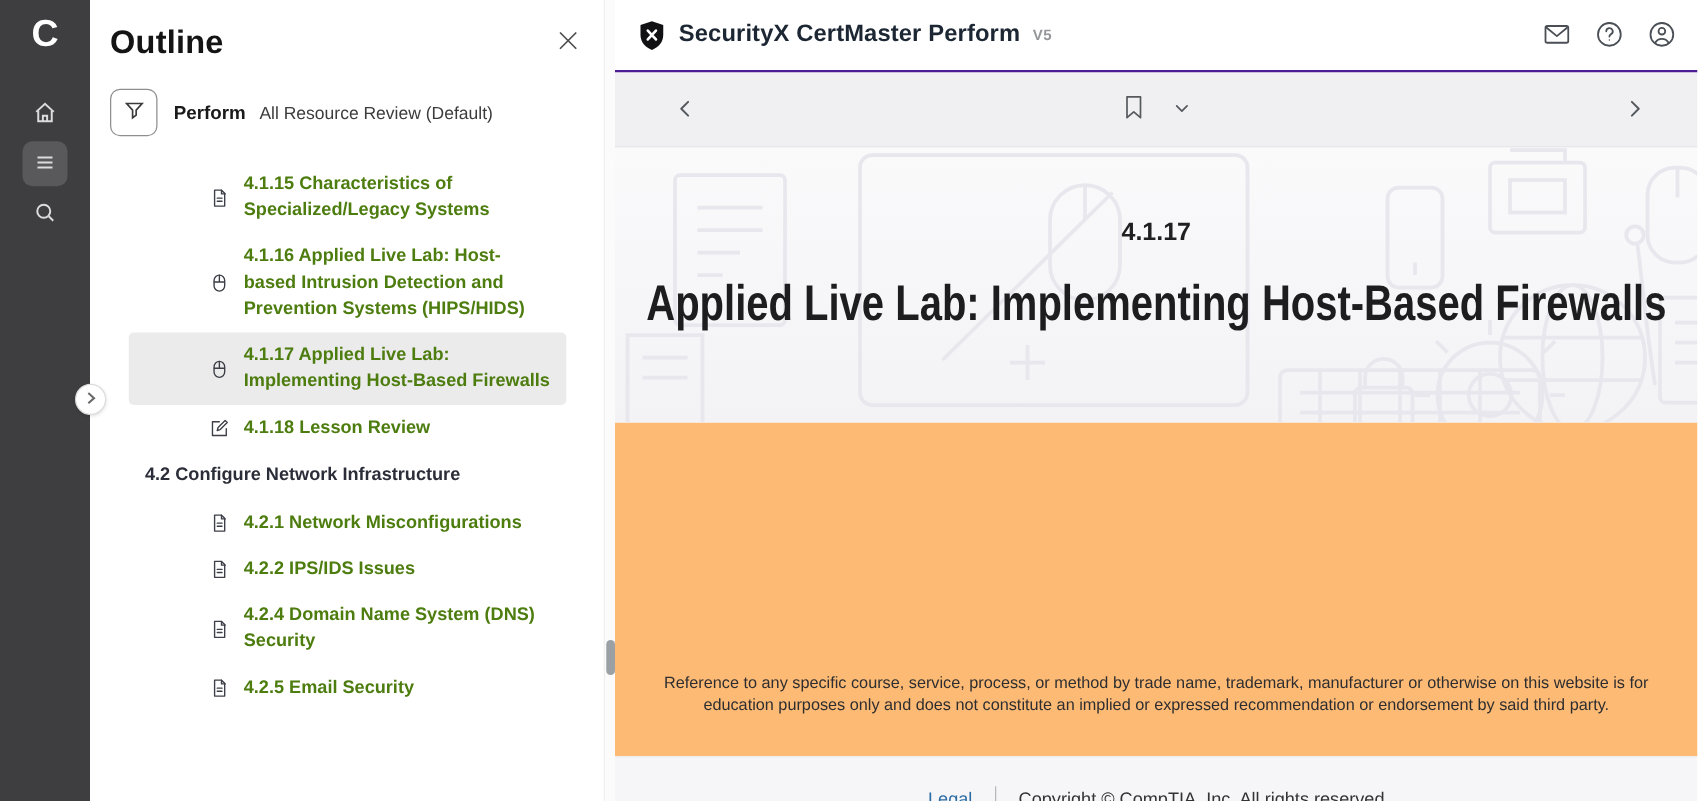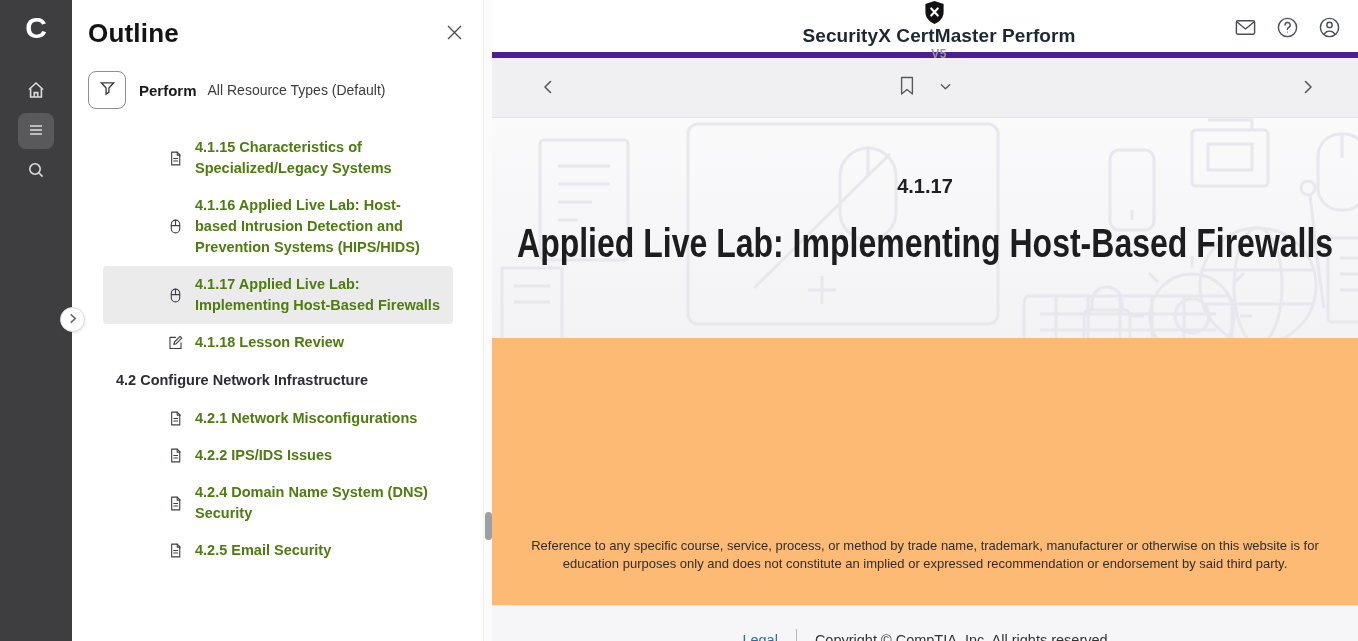--- a/index.html
+++ b/index.html
@@ -44,22 +44,22 @@
     stroke-linecap:round; stroke-linejoin:round; }
   .o-label { font-size:14.5px; font-weight:700; color:#4d7c0f; line-height:21px; }
   .o-section { padding:9px 12px 9px 13px; font-size:14.5px; font-weight:700; color:#2b2e38; line-height:21px; cursor:pointer; }
 
   
   .panel-scrollbar { position:absolute; left:483px; top:0; width:9px; height:641px; background:#fbfbfc; border-left:1px solid #f0f0f0; }
   .panel-scrollbar-thumb { position:absolute; left:1px; top:512px; width:7px; height:28px; background:#9aa0a4; border-radius:4px; }
 
   
   .main { position:absolute; left:492px; top:0; width:866px; height:641px; background:#fff; }
-  .main-header { position:relative; height:58px; background:#fff; border-bottom:6px solid #4c1d95;
-    display:flex; align-items:center; padding-left:18px;flex-direction:column; }
+  .main-header { position:relative; height:58px; background:#fff; border-bottom:2px solid #4c1d95;
+    display:flex; align-items:center; padding-left:18px; }
   .shield { width:23px; height:25px; display:inline-flex; }
   .app-title { margin-left:10px; font-size:19px; font-weight:700; color:#1c2733; letter-spacing:.1px; }
   .version { margin-left:10px; font-size:12px; font-weight:700; color:#95979b; text-transform:uppercase; letter-spacing:.5px; }
   .header-actions { position:absolute; right:16px; top:0; height:58px; display:flex; align-items:center; gap:16px; }
   .hdr-btn { border:none; background:transparent; cursor:pointer; width:26px; height:26px;
     display:flex; align-items:center; justify-content:center; }
   .hdr-btn svg { width:23px; height:23px; stroke:#4a4f55; stroke-width:1.5; fill:none; stroke-linecap:round; stroke-linejoin:round; }
 
   .navbar { position:relative; height:60px; background:#f0f0f2; border-bottom:1px solid #e4e4e7;
     display:flex; align-items:center; justify-content:center; }
@@ -134,21 +134,21 @@
             </svg></span>
       </button>
     </div>
     <div class="filter-row">
       <button class="filter-btn">
         <span><svg viewBox="0 0 20 20">
               <path d="M3.5 4h13l-5 5.6v4.2l-3 2.2v-6.4z"></path>
             </svg></span>
       </button>
       <span class="showing">Perform</span>
-      <span class="filter-value">All Resource Types (Default)</span>
+      <span class="filter-value">All Resource Review (Default)</span>
     </div>
     <div class="outline-list">
         <div class="o-item">
           <span class="o-icon"><svg viewBox="0 0 20 20">
               <path d="M5.5 2.5h6.5l3 3v12h-9.5z"></path>
               <path d="M12 2.5V6h3.5"></path>
               <path d="M8 10h4.5M8 13h4.5"></path>
             </svg></span>
           <span class="o-label">4.1.15 Characteristics of Specialized/Legacy Systems</span>
         </div>

